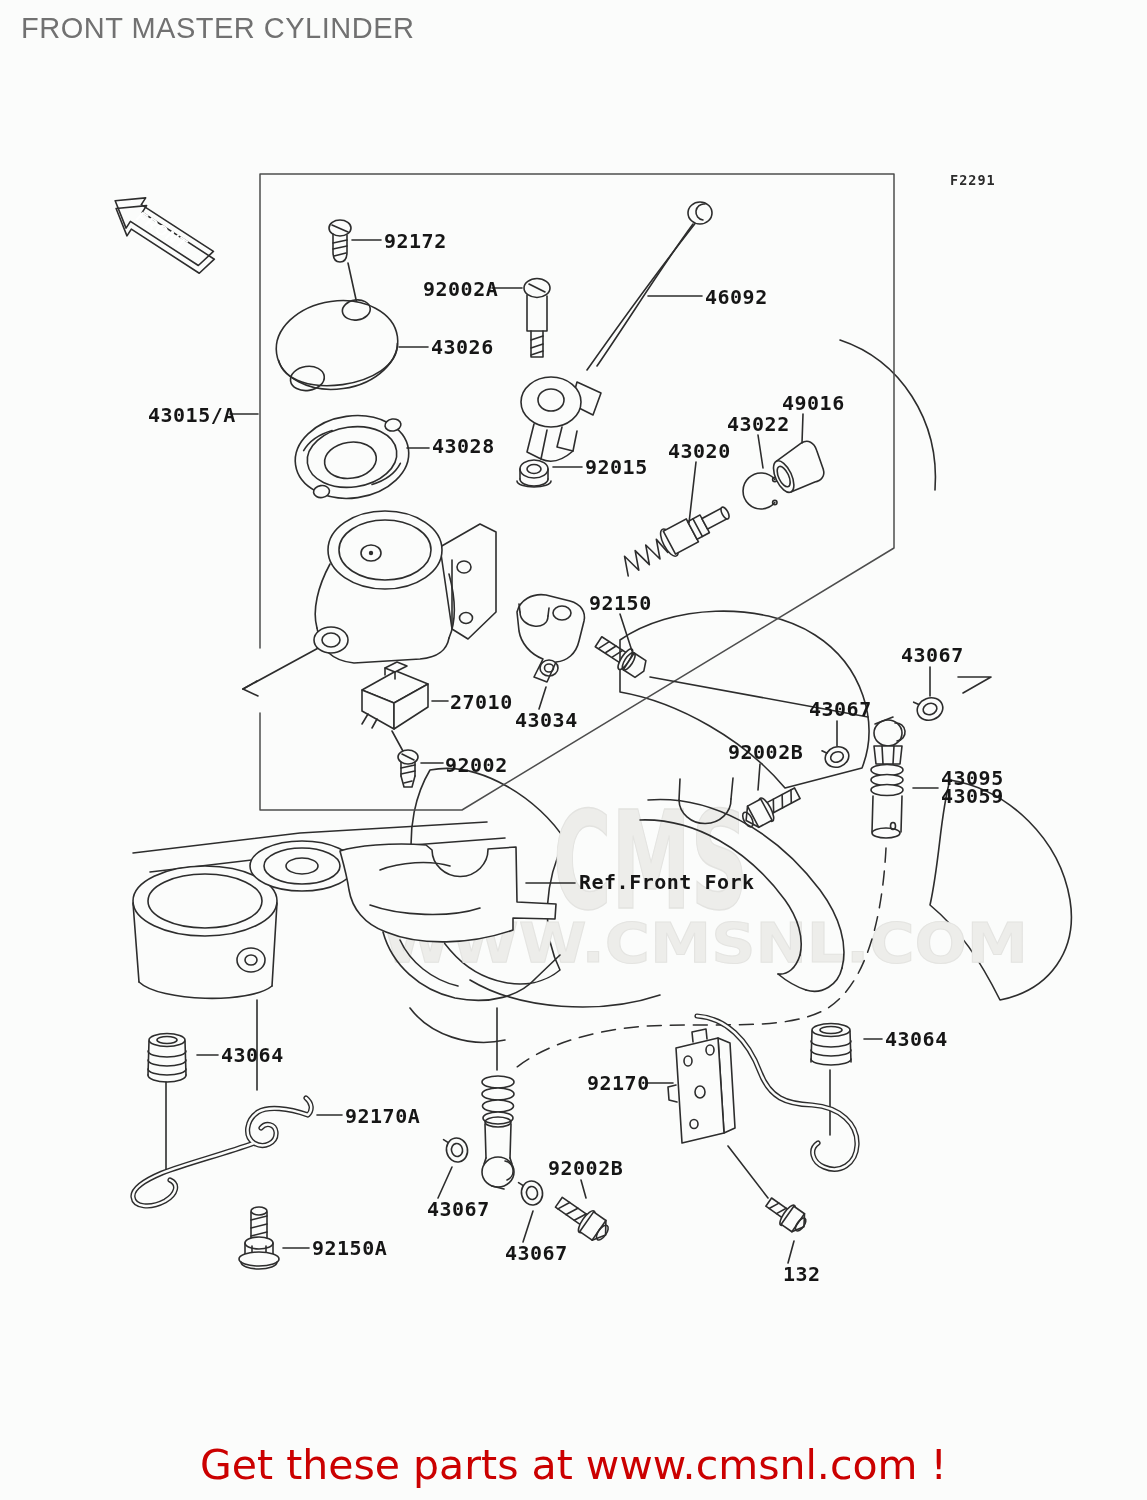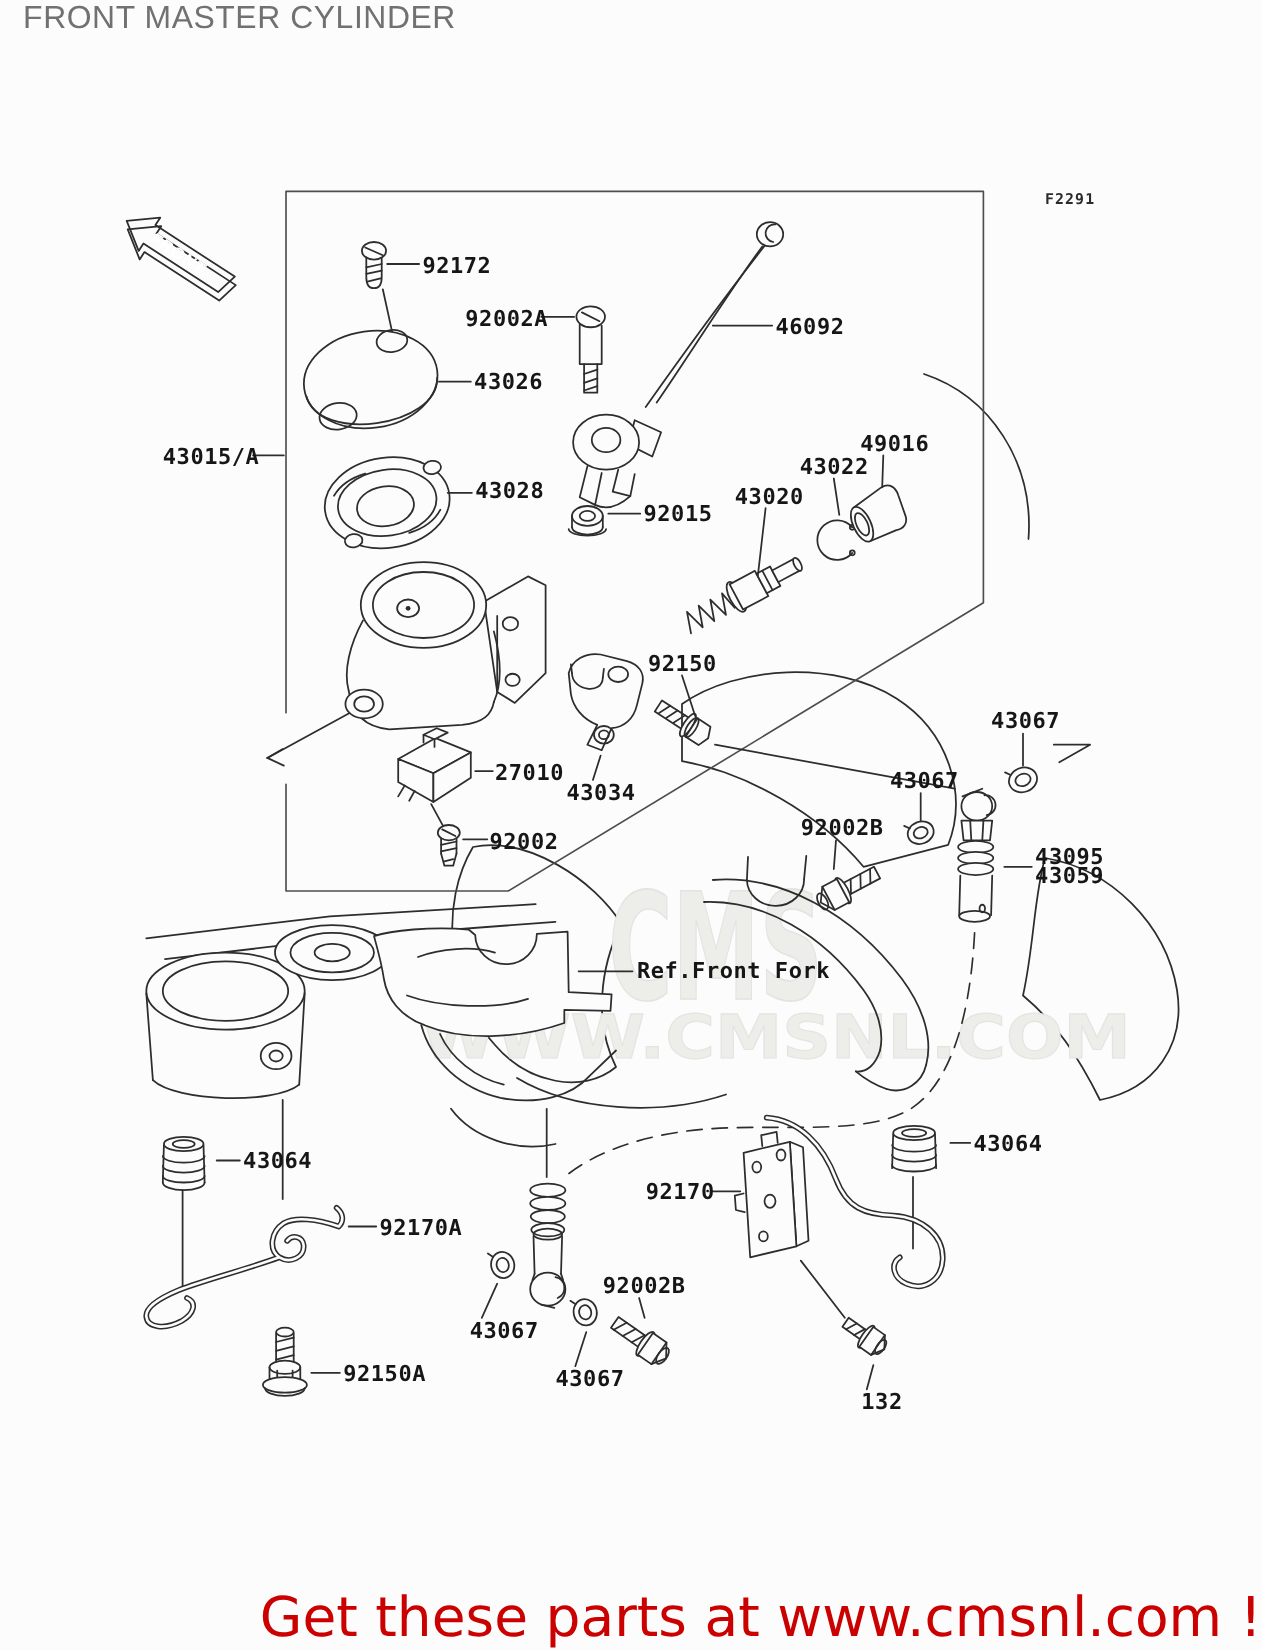--- a/index.html
+++ b/index.html
@@ -1,21 +1,21 @@
 <!DOCTYPE html>
 <html><head>
 <meta charset="utf-8">
 <style>
   html,body{margin:0;padding:0;background:#fbfcfb;}
   .page{position:relative;width:1147px;height:1500px;background:#fbfcfb;overflow:hidden;
         font-family:"Liberation Sans", sans-serif;}
-  .title{position:absolute;left:21px;top:0;font-size:29px;color:#717171;
+  .title{position:absolute;left:21px;top:12px;font-size:29px;color:#717171;
          letter-spacing:0.5px;white-space:nowrap;}
-  .cta{position:absolute;left:0;top:1441px;width:100%;text-align:right;
-       color:#cb0000;font-size:50px;font-family:"DejaVu Sans", sans-serif;white-space:nowrap;}
+  .cta{position:absolute;left:0;top:1441px;width:100%;text-align:center;
+       color:#cb0000;font-size:41px;font-family:"DejaVu Sans", sans-serif;white-space:nowrap;}
   svg.diagram{position:absolute;left:0;top:0;}
   
   .art path,.art ellipse,.art circle,.art line,.art polyline,.art polygon,.art rect{
       fill:none;stroke:#2d2d2d;stroke-width:1.6;stroke-linecap:round;stroke-linejoin:round;}
   .art .fillbg{fill:#fbfcfb;}
   .art .ink{fill:#2d2d2d;stroke:none;}
   .art .thick{stroke-width:5.2;}
   .art .bgline{stroke:#fbfcfb;stroke-width:2.4;}
   .art .boxline{stroke:#4d4d4d;stroke-width:1.5;fill:none;}
   .art .dashed{stroke-dasharray:14 9;stroke-width:1.5;}

